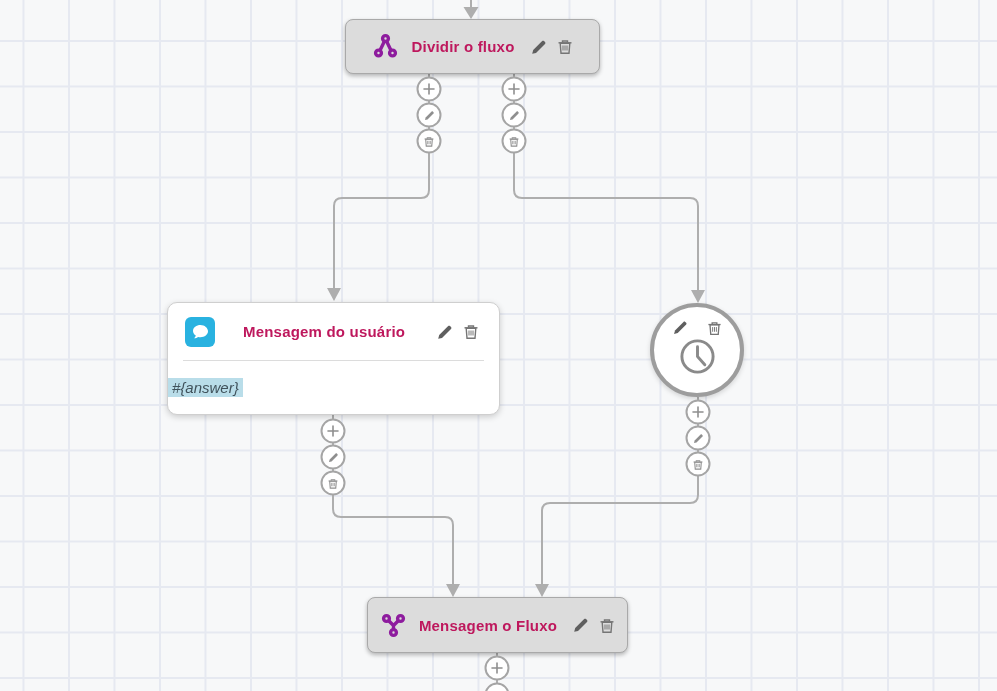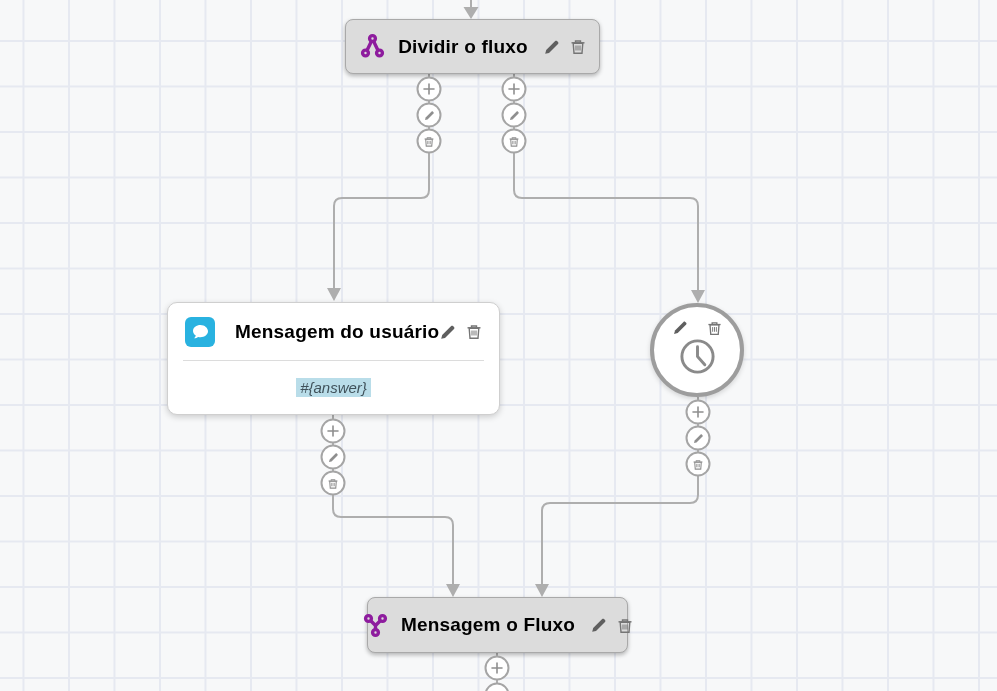--- a/index.html
+++ b/index.html
@@ -15,34 +15,34 @@
   }
   .wires{position:absolute;left:0;top:0;width:997px;height:691px;pointer-events:none;}
   .wires path{stroke:#aeaeae;stroke-width:2;fill:none;}
   .wires polygon{fill:#aeaeae;stroke:none;}
 
   .node-bar{
     position:absolute;display:flex;align-items:center;justify-content:center;
     background:#dcdcdc;border:1px solid #a9a9a9;border-radius:8px;
     box-shadow:0 2px 4px rgba(0,0,0,.28);box-sizing:border-box;cursor:move;
   }
-  .node-title{font-size:19px;font-weight:bold;color:#000000;letter-spacing:.2px;white-space:nowrap;}
+  .node-title{font-size:15px;font-weight:bold;color:#be185d;letter-spacing:.2px;white-space:nowrap;}
   .node-bar .node-title{margin:0 15px 0 12px;}
   .hdr-btn{display:flex;align-items:center;justify-content:center;cursor:pointer;}
   .hdr-btn + .hdr-btn{margin-left:9px;}
 
   .node-card{
     position:absolute;background:#fff;border:1px solid #cfcfcf;border-radius:10px;
     box-shadow:0 2px 6px rgba(0,0,0,.18);box-sizing:border-box;cursor:move;
   }
   .card-header{display:flex;align-items:center;height:57px;padding:0 20px 0 17px;}
   .app-icon{width:30px;height:30px;border-radius:6px;background:#29b2e0;display:flex;align-items:center;justify-content:center;flex:none;}
-  .card-header .node-title{margin-left:20px;flex:1;}
+  .card-header .node-title{margin-left:28px;flex:1;}
   .card-divider{border-top:1px solid #dcdcdc;margin:0 15px;}
-  .card-body{display:flex;justify-content:center;align-items:center;height:53px;}
+  .card-body{display:flex;align-items:center;height:53px;}
   .var-chip{background:#b9dde9;color:#40525b;font-style:italic;font-size:15px;padding:1px 4px;}
 
   .node-circle{
     position:absolute;width:94px;height:94px;border-radius:50%;background:#fff;
     border:4px solid #9d9d9d;box-sizing:border-box;box-shadow:0 2px 5px rgba(0,0,0,.15);
     display:flex;flex-direction:column;align-items:center;cursor:move;
   }
   .circle-actions{display:flex;gap:9px;margin-top:12px;align-items:center;}
 
   .pb{

